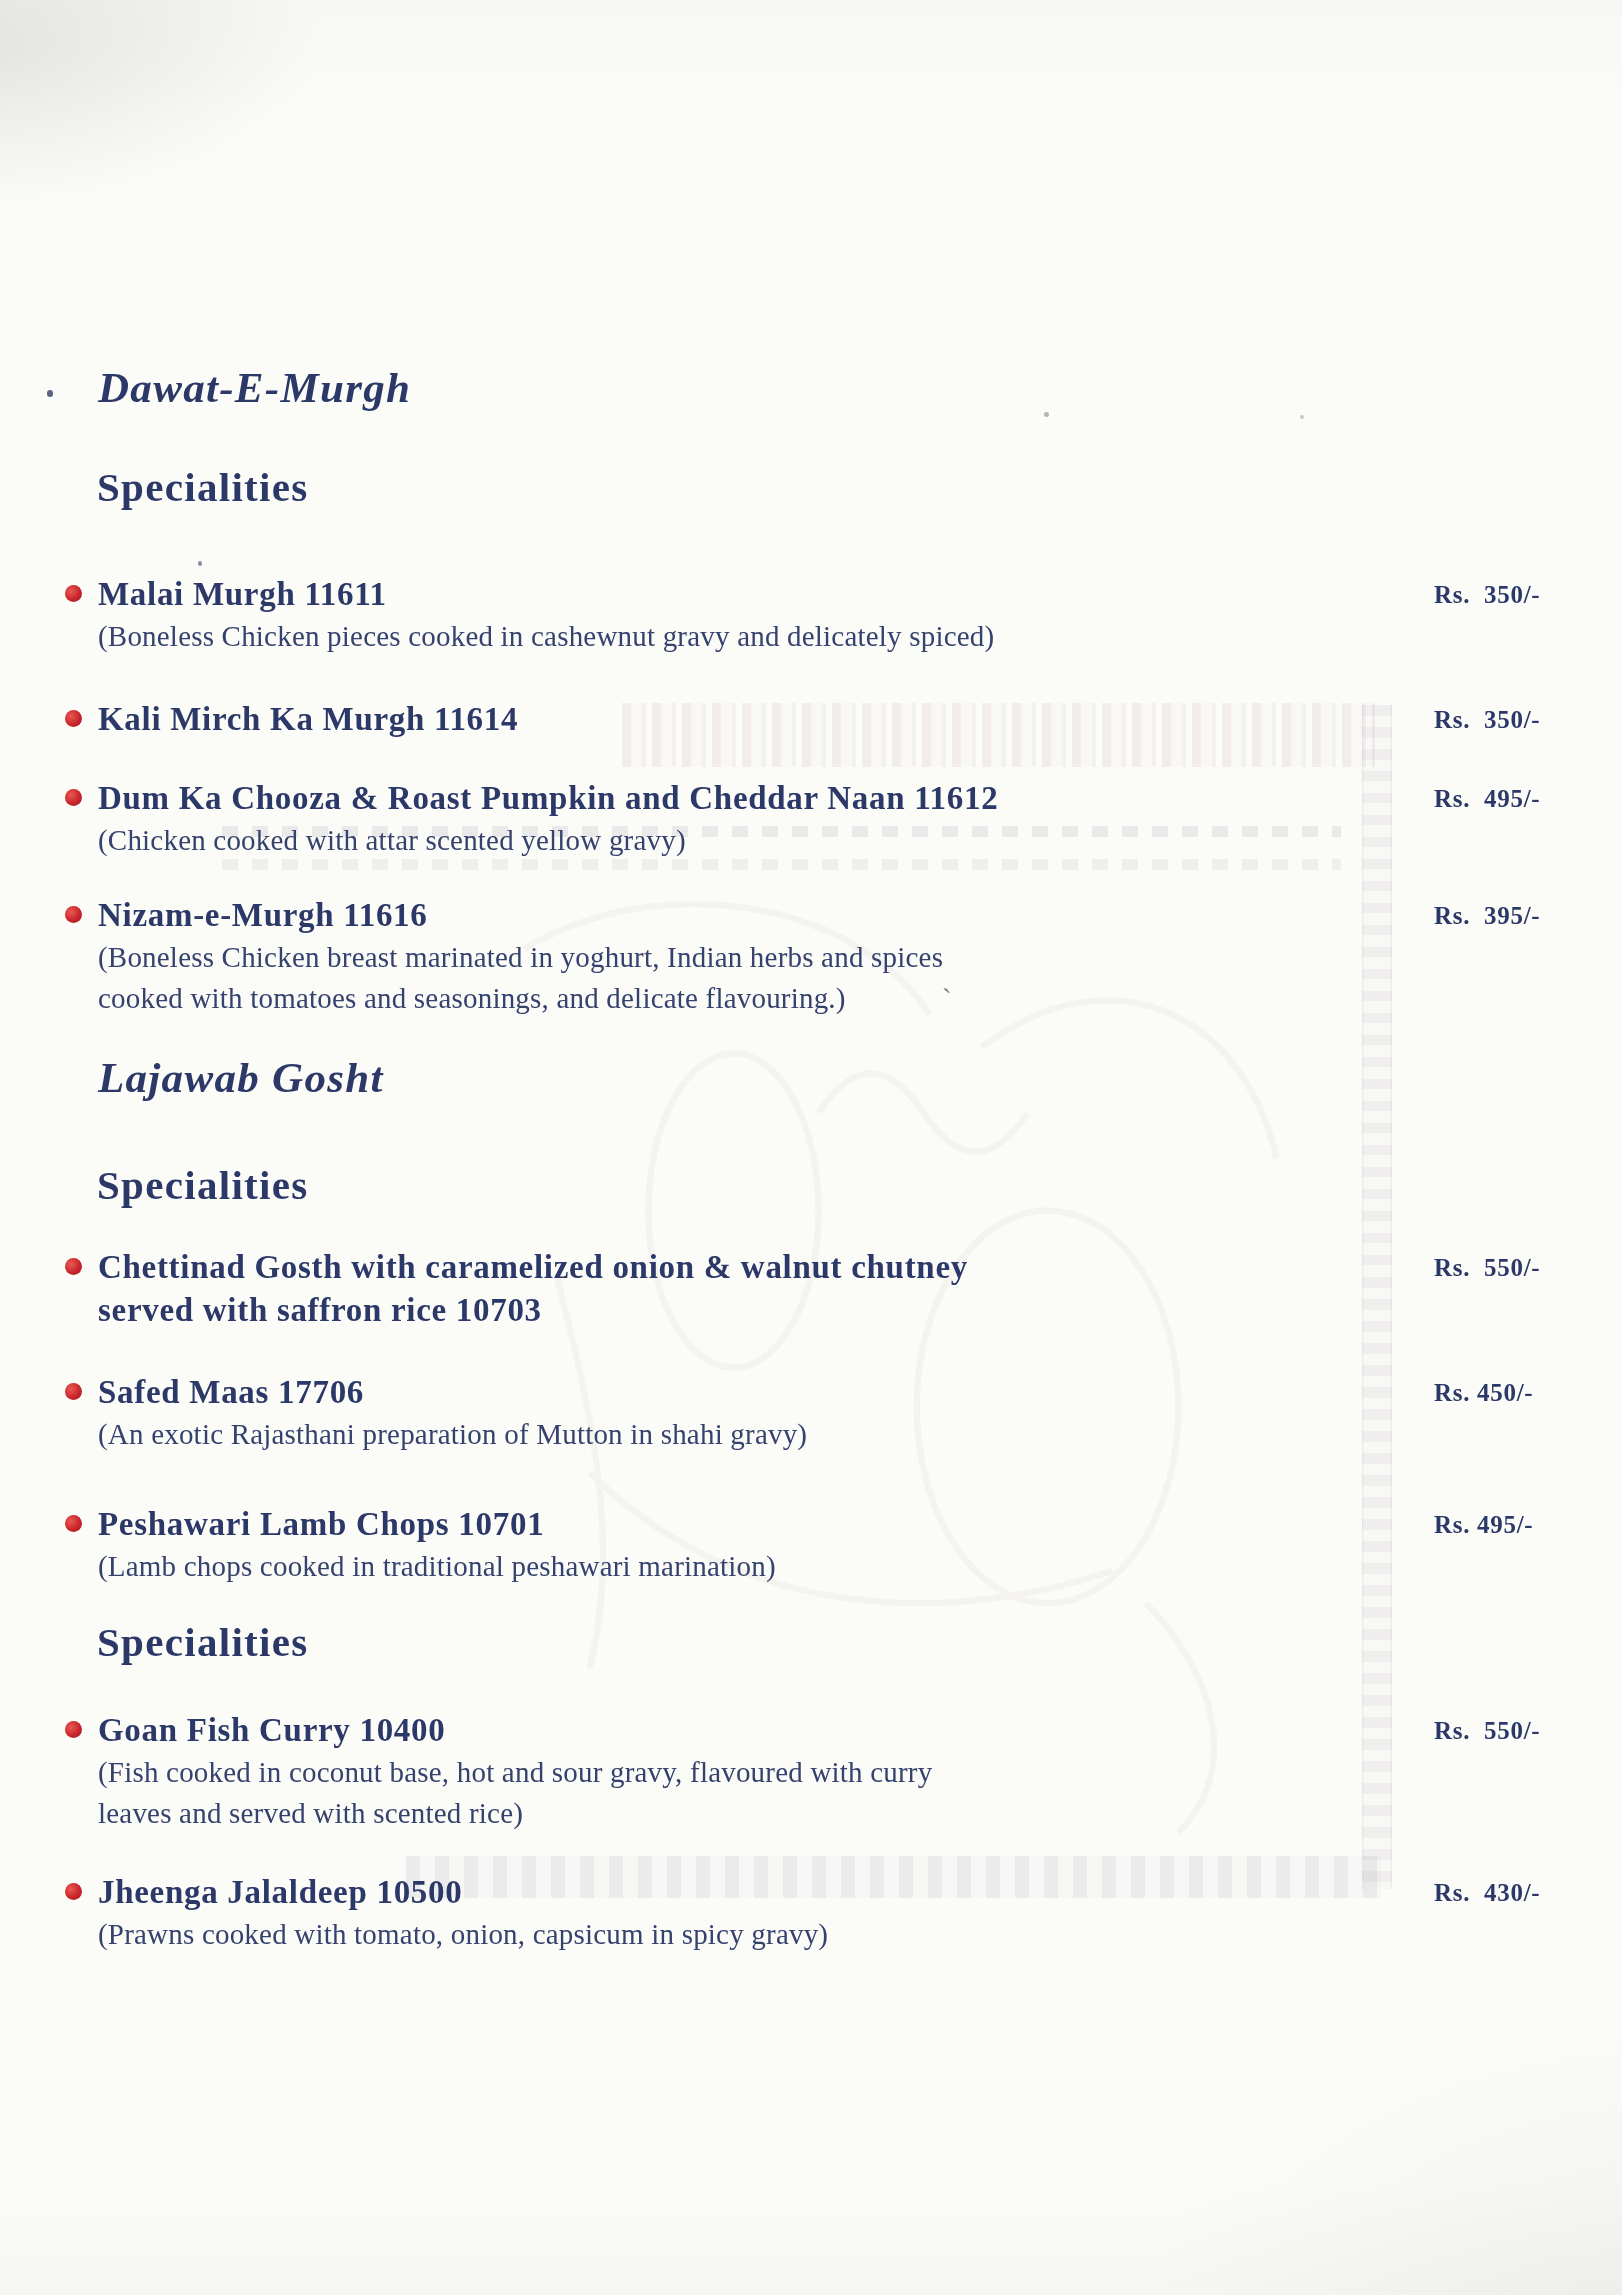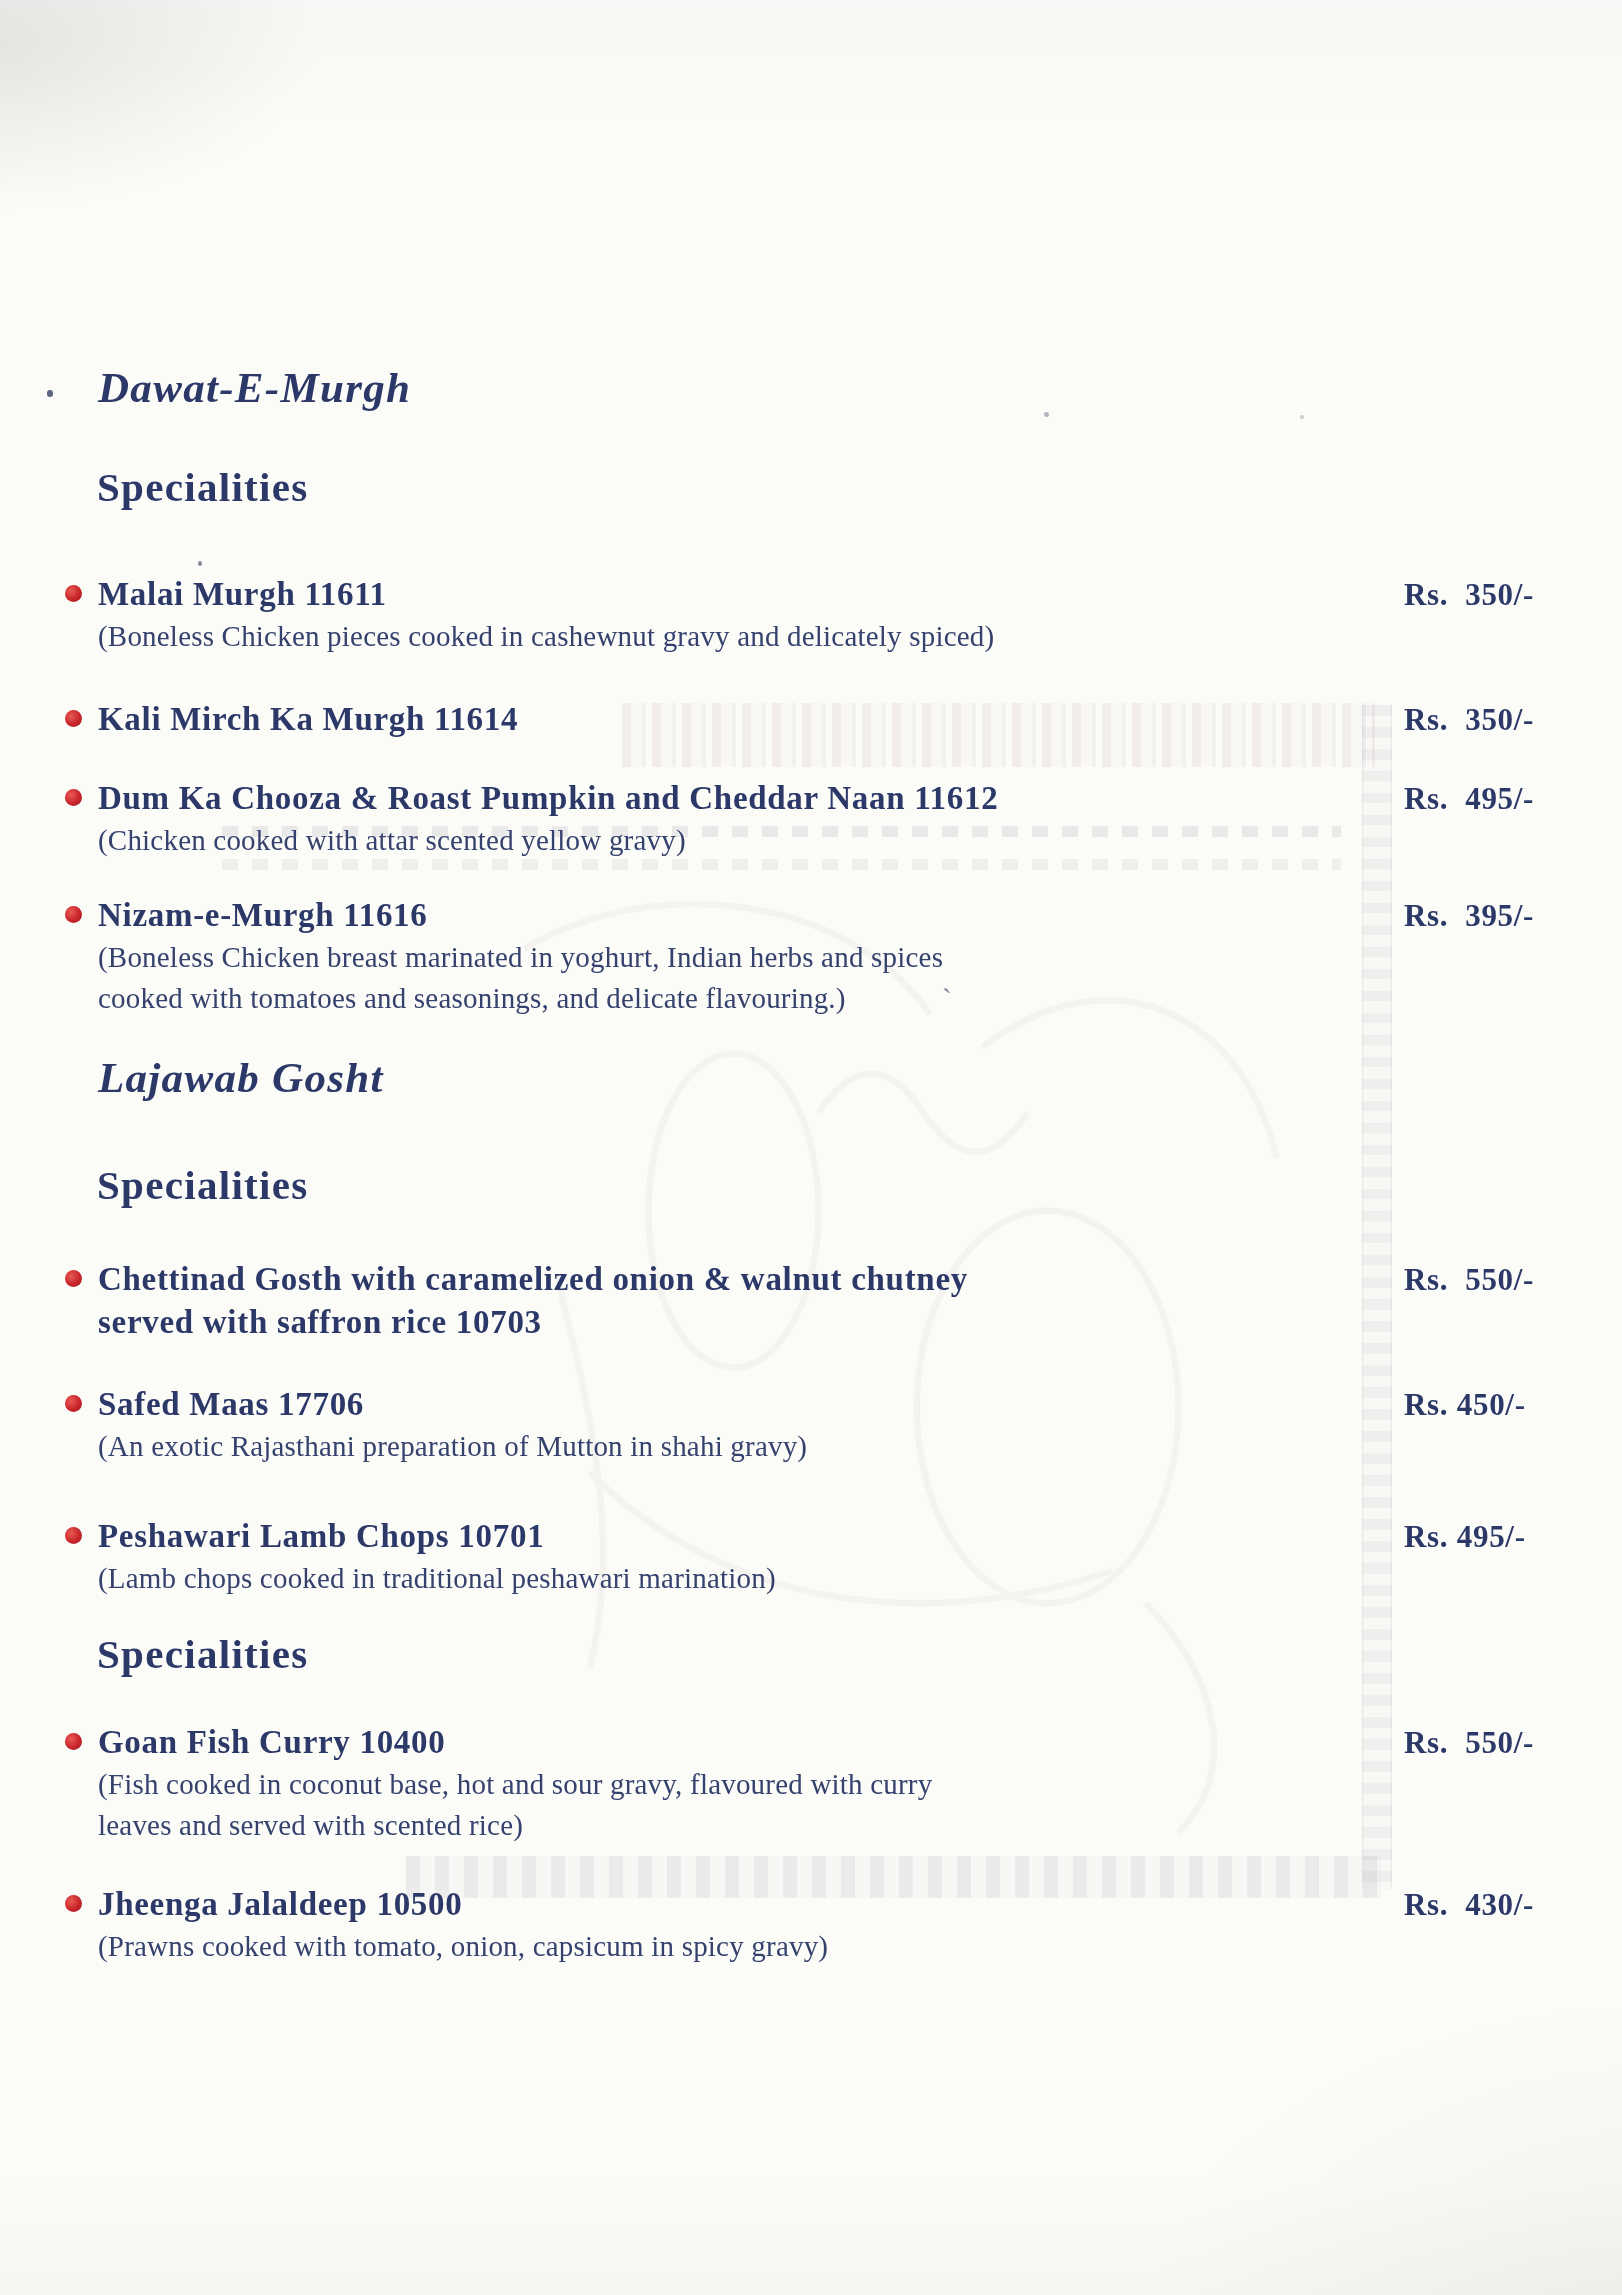--- a/index.html
+++ b/index.html
@@ -57,21 +57,21 @@
   }
   .name{
     font-size:33px;line-height:43px;font-weight:bold;letter-spacing:0.7px;
     color:var(--heading-color);white-space:pre-line;width:1243px;
   }
   .desc{
     font-size:29px;line-height:41px;letter-spacing:0.2px;
     color:var(--body-color);white-space:pre-line;width:1243px;
   }
   .price{
-    position:absolute;left:1404px;top:1.3px;font-size:31px;line-height:41px;font-weight:bold;
+    position:absolute;left:1434px;top:1.3px;font-size:25px;line-height:41px;font-weight:bold;
     letter-spacing:0.7px;color:var(--heading-color);white-space:pre;
   }
 </style>
 </head>
 <body>
 
 <div class="page">
 
   <div class="ghost g-band-top"></div>
   <div class="ghost g-stripe1"></div>
@@ -125,21 +125,21 @@
       <span class="bullet"></span>
       <div class="name">Nizam-e-Murgh 11616</div>
       <div class="desc">(Boneless Chicken breast marinated in yoghurt, Indian herbs and spices
 cooked with tomatoes and seasonings, and delicate flavouring.)</div>
       <div class="price">Rs.  395/-</div>
     </div>
 
     <h1 class="title" style="margin-top:37px">Lajawab Gosht</h1>
     <h2 class="subtitle" style="margin-top:64px">Specialities</h2>
 
-    <div class="row" style="margin-top:52px">
+    <div class="row" style="margin-top:40px">
       <span class="bullet"></span>
       <div class="name">Chettinad Gosth with caramelized onion &amp; walnut chutney
 served with saffron rice 10703</div>
       <div class="price">Rs.  550/-</div>
     </div>
 
     <div class="row" style="margin-top:39px">
       <span class="bullet"></span>
       <div class="name">Safed Maas 17706</div>
       <div class="desc">(An exotic Rajasthani preparation of Mutton in shahi gravy)</div>

